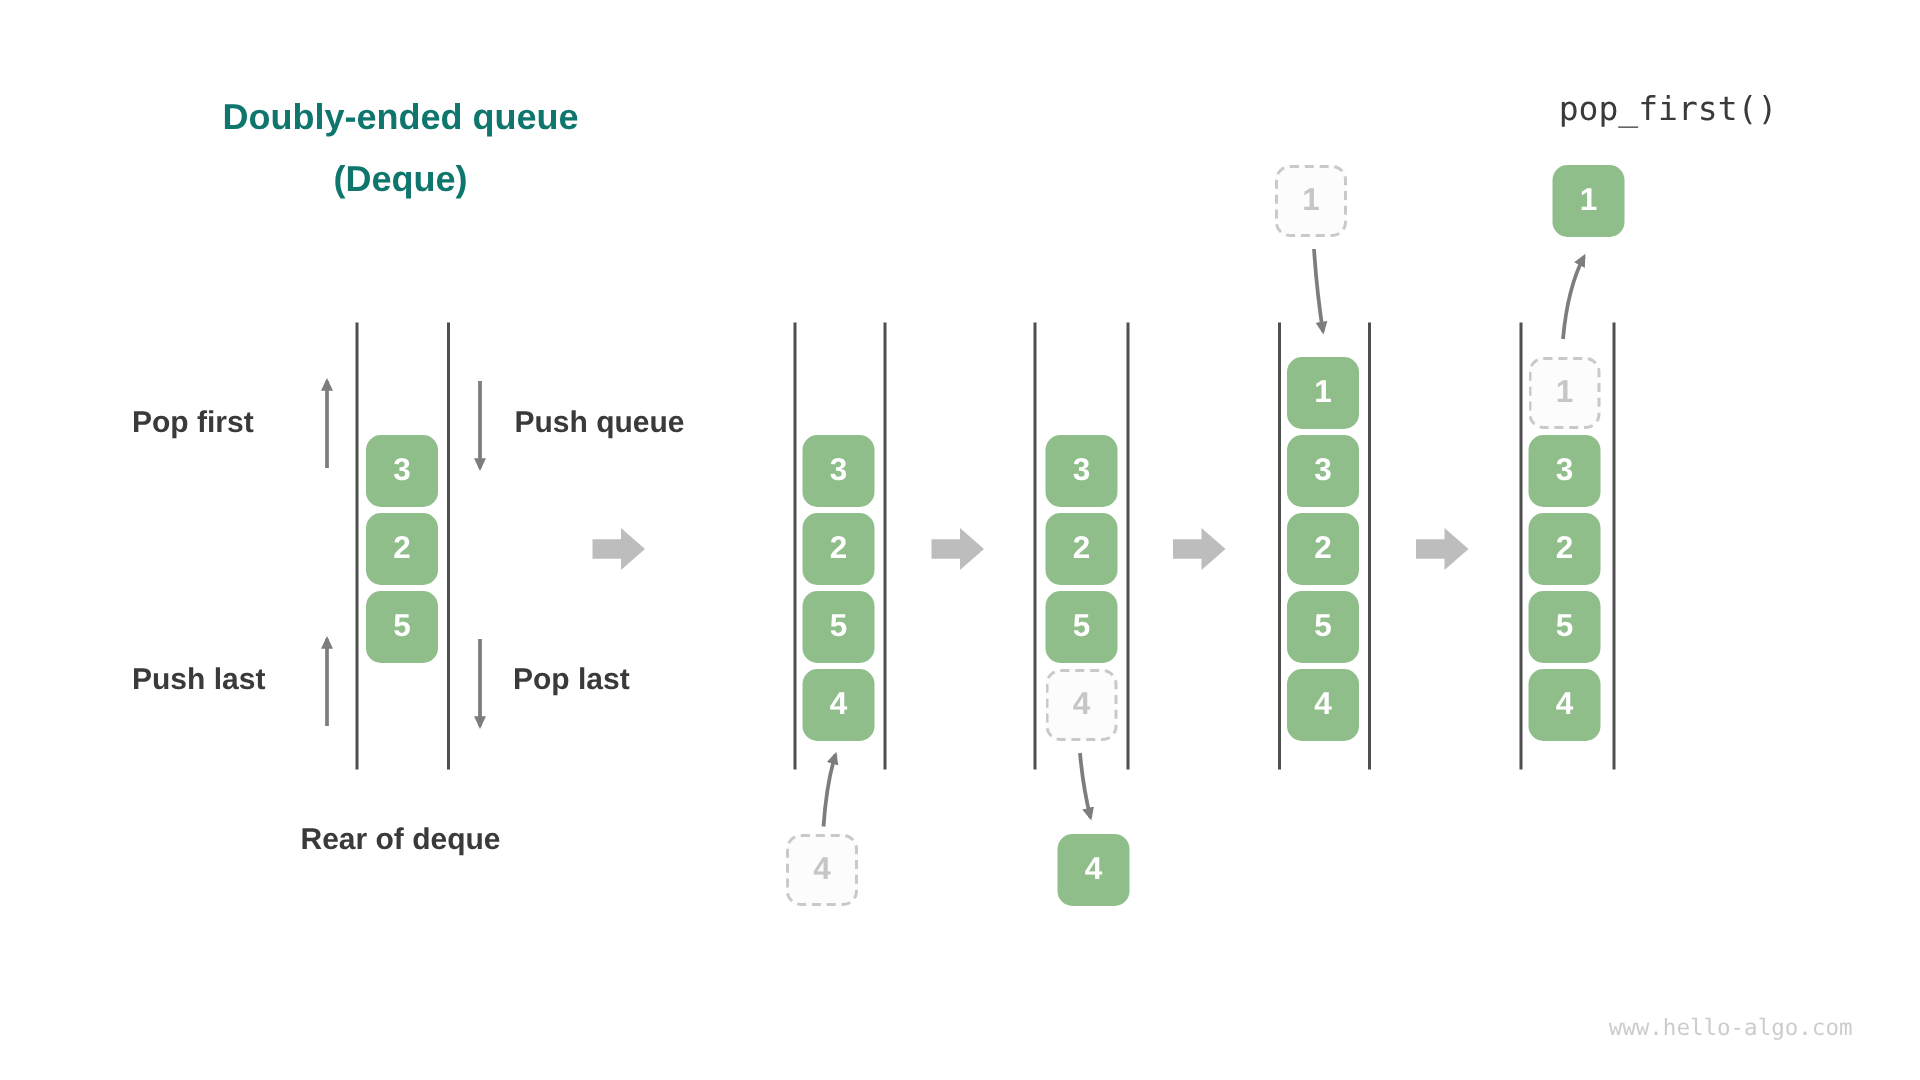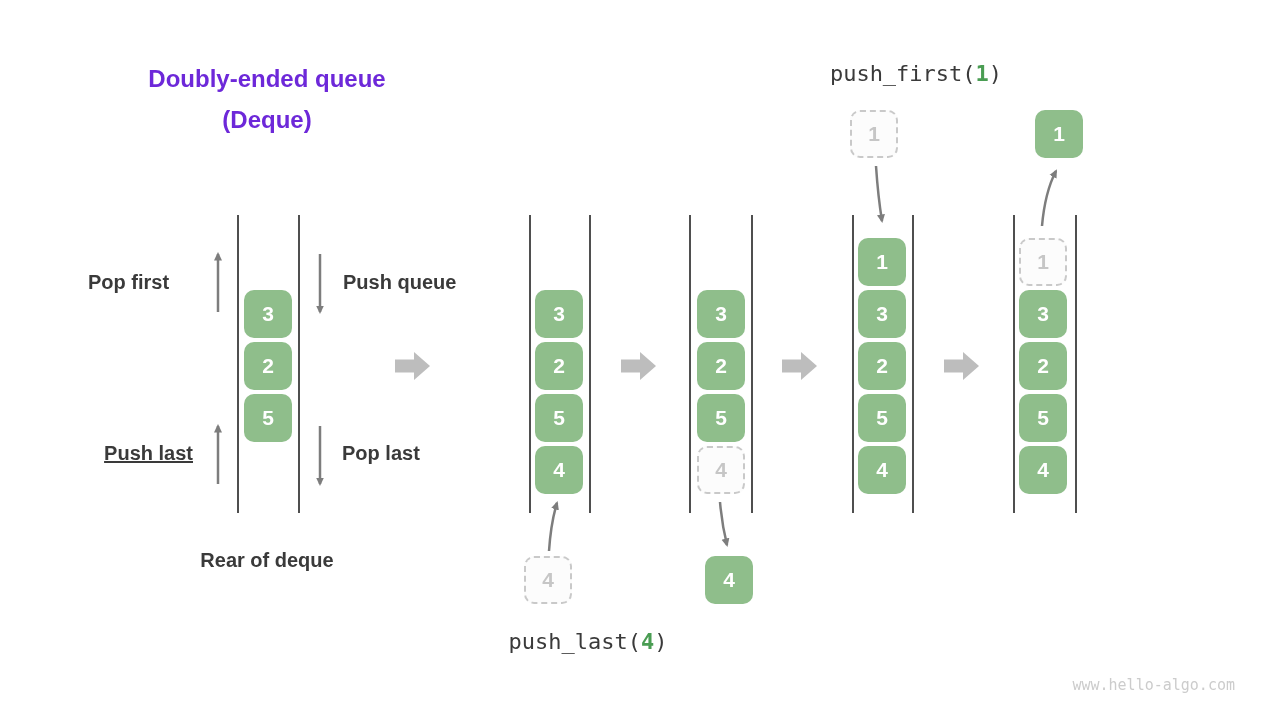--- a/index.html
+++ b/index.html
@@ -8,21 +8,21 @@
     width: 1280px;
     height: 720px;
     background: #ffffff;
     overflow: hidden;
     font-family: "Liberation Sans", sans-serif;
   }
   .abs { position: absolute; }
   .title {
     left: 117px; top: 58px; width: 300px;
     text-align: center;
-    color: #6d28d9;
+    color: #0f766e;
     font-weight: bold;
     font-size: 24px;
     line-height: 41px;
   }
   .dlabel {
     position: absolute;
     color: #3A3A3A;
     font-weight: bold;
     font-size: 20px;
     white-space: nowrap;
@@ -98,21 +98,21 @@
   </svg>
 
   <div class="abs title">
     <div>Doubly-ended queue</div>
     <div>(Deque)</div>
   </div>
 
   <div class="dlabel" style="left:117px; top:549px; width:300px; text-align:center;">Rear of deque</div>
   <div class="dlabel" style="left:88px; top:271px; width:105px; ">Pop first</div>
   <div class="dlabel" style="left:343px; top:271px;">Push queue</div>
-  <div class="dlabel" style="left:88px; top:442px; width:105px; text-align:right;text-decoration:underline;">Push last</div>
+  <div class="dlabel" style="left:88px; top:442px; width:105px; ">Push last</div>
   <div class="dlabel" style="left:342px; top:442px;">Pop last</div>
 
   <div class="wall" style="left:237px;"></div>
   <div class="wall" style="left:298px;"></div>
   <div class="wall" style="left:529px;"></div>
   <div class="wall" style="left:589px;"></div>
   <div class="wall" style="left:689px;"></div>
   <div class="wall" style="left:751px;"></div>
   <div class="wall" style="left:852px;"></div>
   <div class="wall" style="left:912px;"></div>
@@ -142,18 +142,17 @@
   <div class="cell" style="left:858px; top:446px;">4</div>
   <div class="cell ghost" style="left:850px; top:110px;">1</div>
 
   <div class="cell ghost" style="left:1019px; top:238px;">1</div>
   <div class="cell" style="left:1019px; top:290px;">3</div>
   <div class="cell" style="left:1019px; top:342px;">2</div>
   <div class="cell" style="left:1019px; top:394px;">5</div>
   <div class="cell" style="left:1019px; top:446px;">4</div>
   <div class="cell" style="left:1035px; top:110px;">1</div>
 
-  <div class="code" style="left:468px; top:629px;"><span>push_last(</span><span class="arg">4</span><span>)</span></div>
-  <div class="code" style="left:796px; top:61px;"><span>push_first(</span><span class="arg">1</span><span>)</span></div>
+  <div class="code" style="left:992px; top:61px;">pop_first()</div>
 
   <div class="watermark">www.hello-algo.com</div>
 
 </div>
 
 </body></html>

